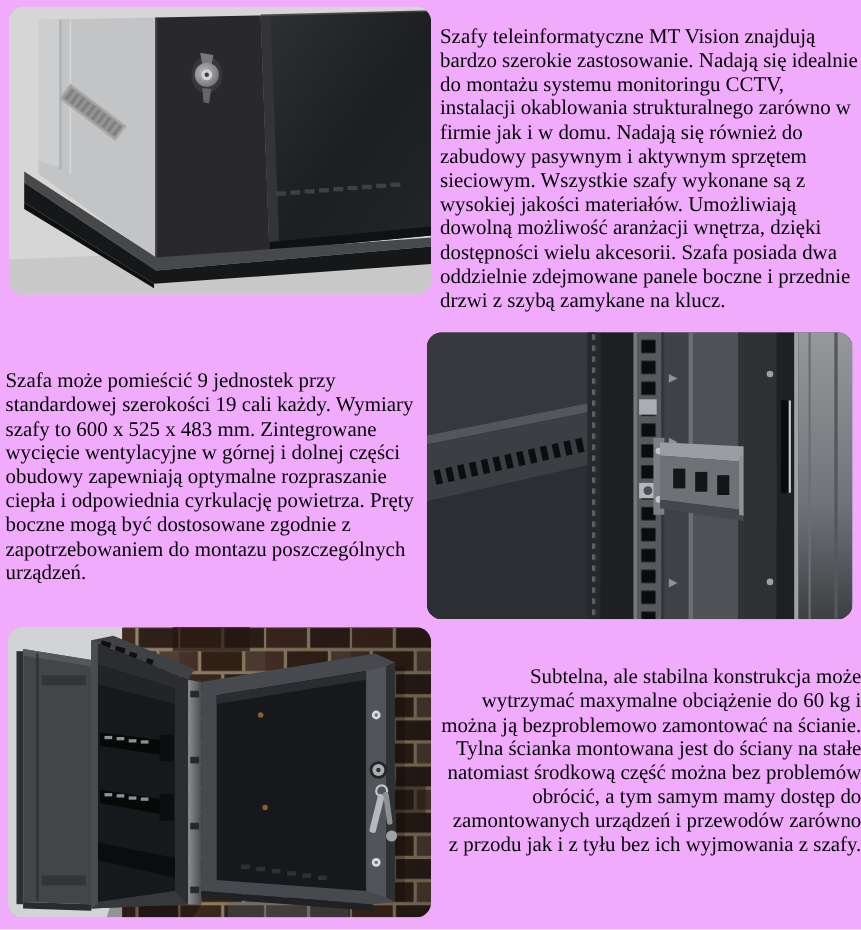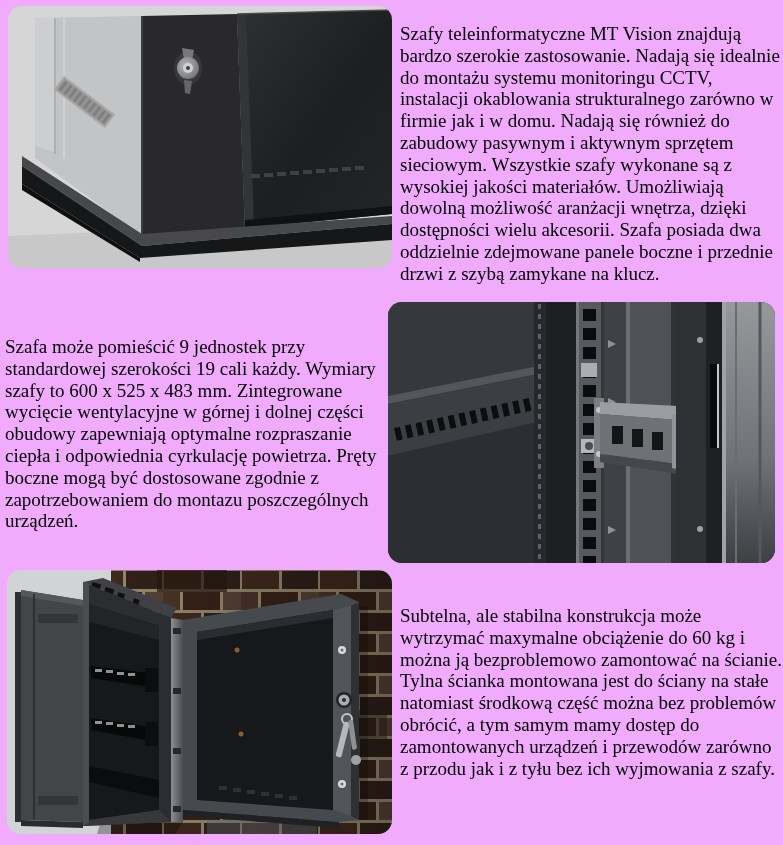--- a/index.html
+++ b/index.html
@@ -7,21 +7,21 @@
         font-family:"Liberation Serif", serif;color:#000;}
   .photo{position:absolute;border-radius:14px;overflow:hidden;}
   .photo svg{display:block;}
   .para{position:absolute;font-size:19px;line-height:21.8px;color:#000;
         text-align:left;letter-spacing:0px;}
   #photo-corner{left:8px;top:6px;width:384px;height:262px;}
   #para-intro{left:400px;top:4px;width:383px;}
   #para-capacity{left:5px;top:312px;width:392px;margin-top:24px;}
   #photo-rail{left:388px;top:302px;width:387px;height:261px;}
   #photo-wall{left:7px;top:570px;width:385px;height:264px;}
-  #para-mounting{left:400px;top:586px;width:383px;}
+  #para-mounting{left:400px;top:586px;width:383px;text-align:right;}
 </style>
 </head>
 <body>
 
 <div class="page">
 
   <figure class="photo" id="photo-corner" style="margin:0;">
     <svg viewBox="0 0 384 262" width="384" height="262" preserveAspectRatio="none">
       <defs>
         <linearGradient id="g1glass" x1="0" y1="0" x2="1" y2="1">

